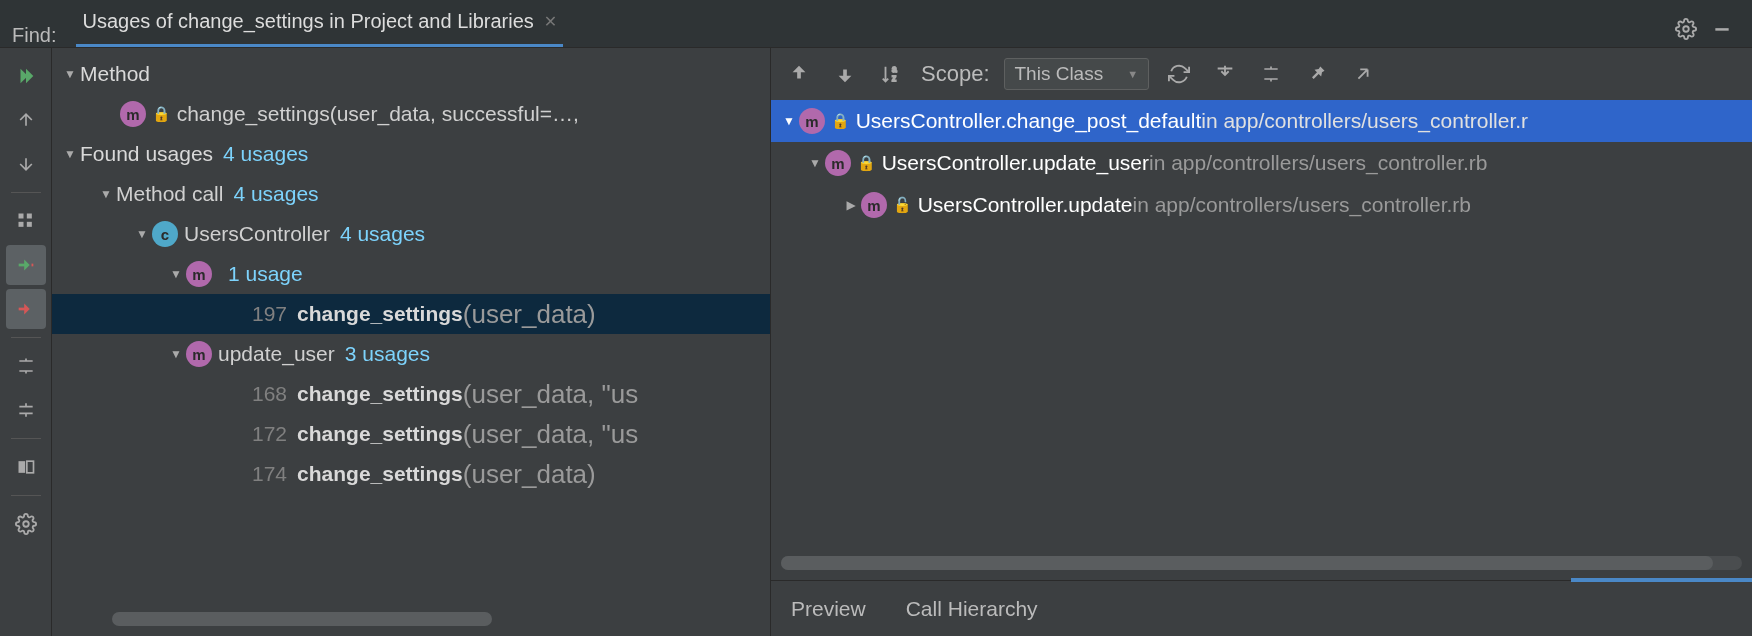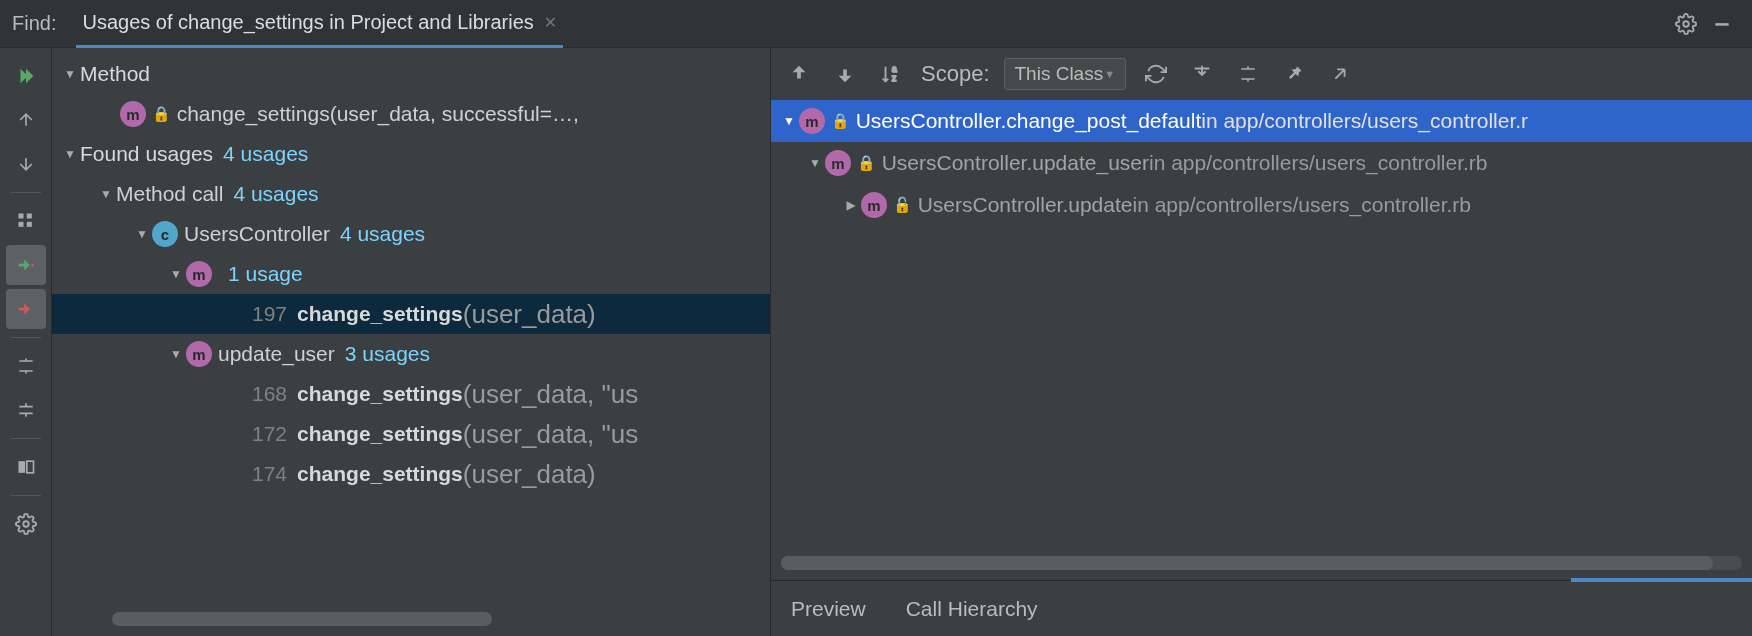--- a/index.html
+++ b/index.html
@@ -9,21 +9,21 @@
   background: #3c3f41;
   font-family: -apple-system, BlinkMacSystemFont, "Segoe UI", sans-serif;
   font-size: 18px;
   color: #bbbbbb;
   overflow: hidden;
 }
 .header {
   height: 48px;
   background: #2f3436;
   display: flex;
-  align-items: center;
+  align-items: flex-end;
   padding: 0 12px;
   border-bottom: 1px solid #2a2a2a;
 }
 .header-label {
   color: #bbbbbb;
   font-size: 20px;
   margin-right: 20px;
 }
 .tab {
   display: flex;
@@ -165,37 +165,37 @@
 .scope-label { font-size: 22px; color: #bbbbbb; }
 .scope-select {
   background: #45494a;
   border: 1px solid #5e6060;
   color: #bbbbbb;
   padding: 4px 10px;
   font-size: 19px;
   border-radius: 3px;
   display: flex;
   align-items: center;
-  gap: 1px;
+  gap: 24px;
   cursor: pointer;
 }
 .hierarchy-tree {
   flex: 1;
   position: relative;
 }
 .h-row {
   display: flex;
   align-items: center;
   height: 42px;
   white-space: nowrap;
   font-size: 21px;
 }
 .h-row.selected { background: #2f65ca; color: #fff; }
 .h-row.selected .h-path { color: #e0e0e0; text-align: right; }
-.h-label { color: #a3a3a3; }
+.h-label { color: #ffffff; }
 .h-path { color: #9a9a9a; }
 .h-row.selected .h-label { color: #fff; }
 .right-scroll {
   position: absolute;
   bottom: 10px;
   left: 10px;
   right: 10px;
   height: 14px;
   background: #4a4d4f;
   border-radius: 7px;

